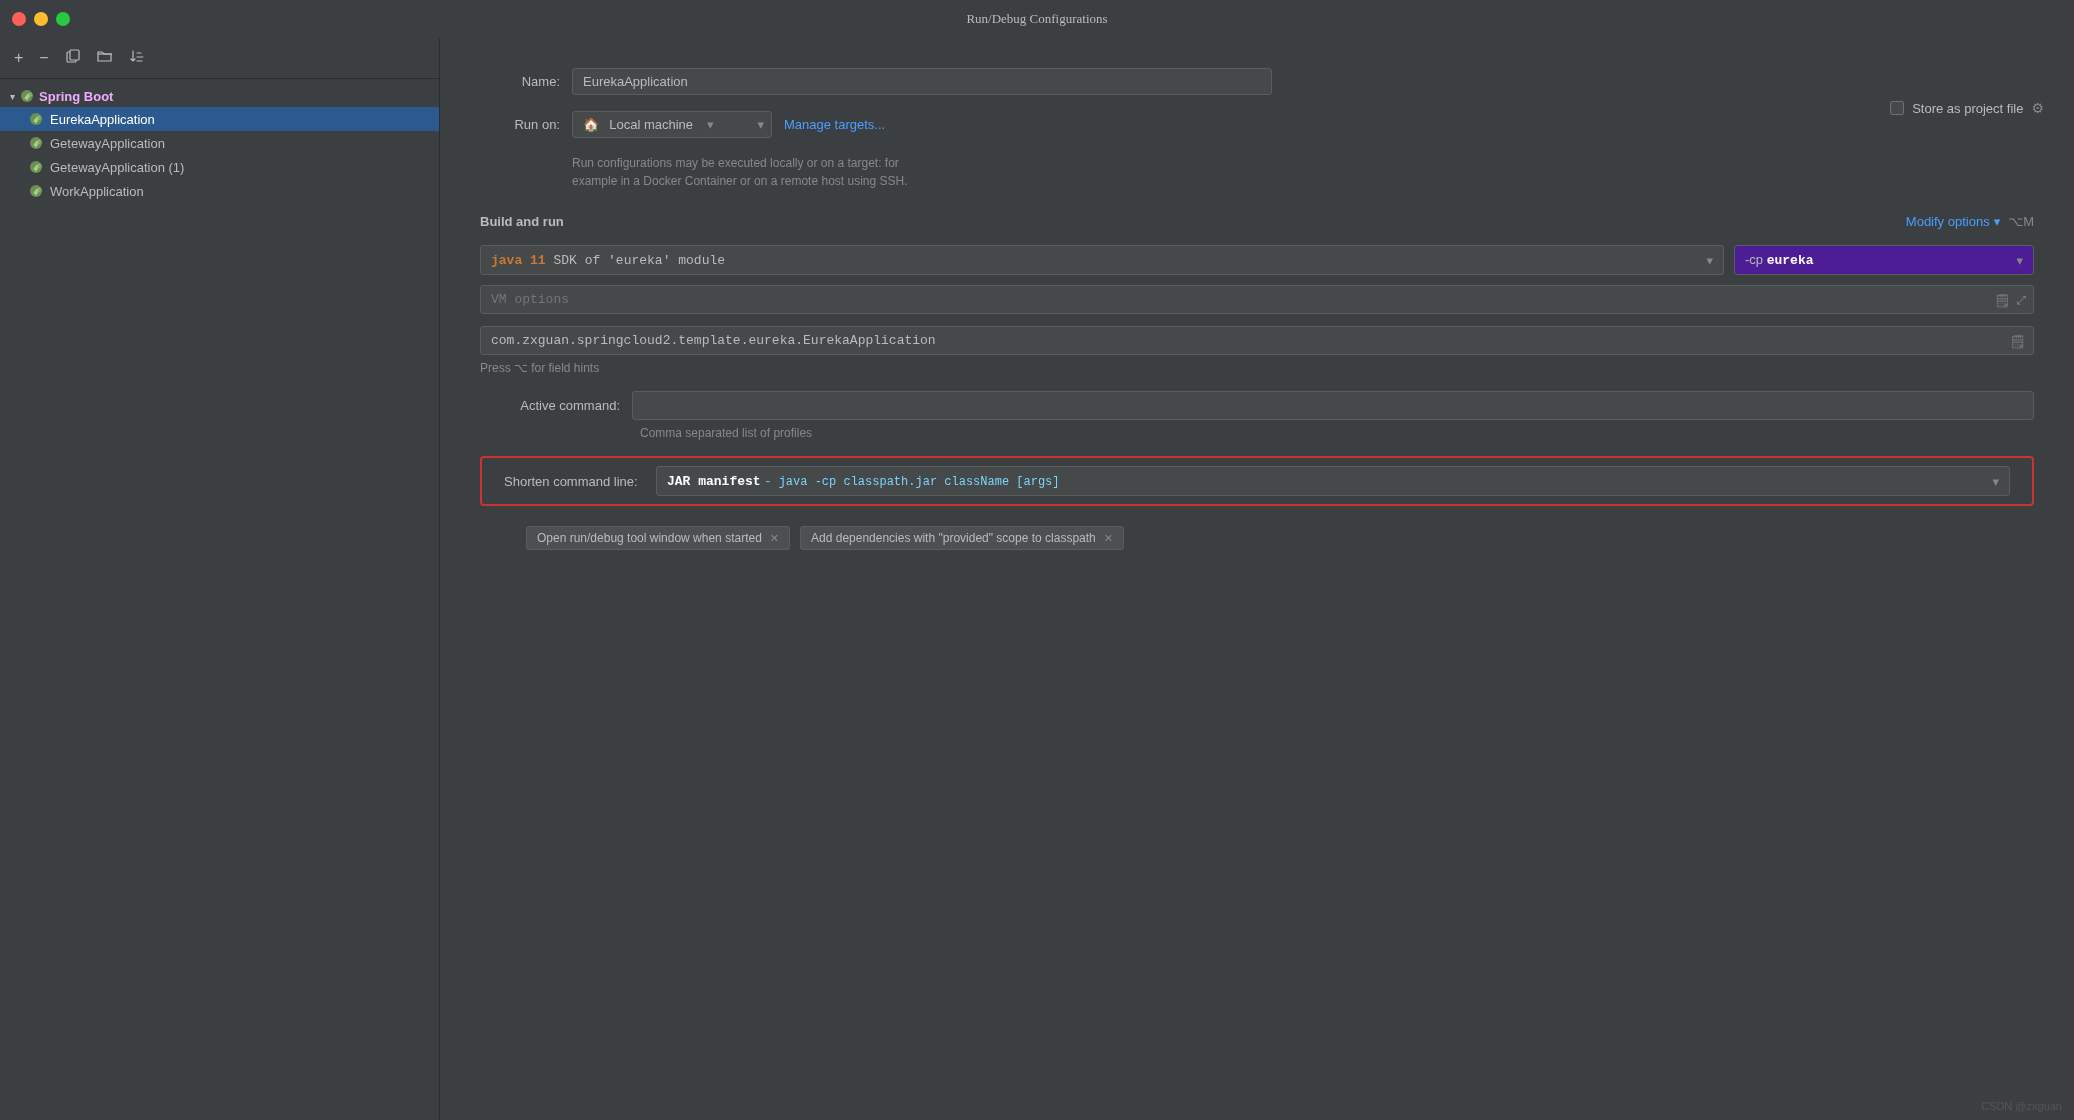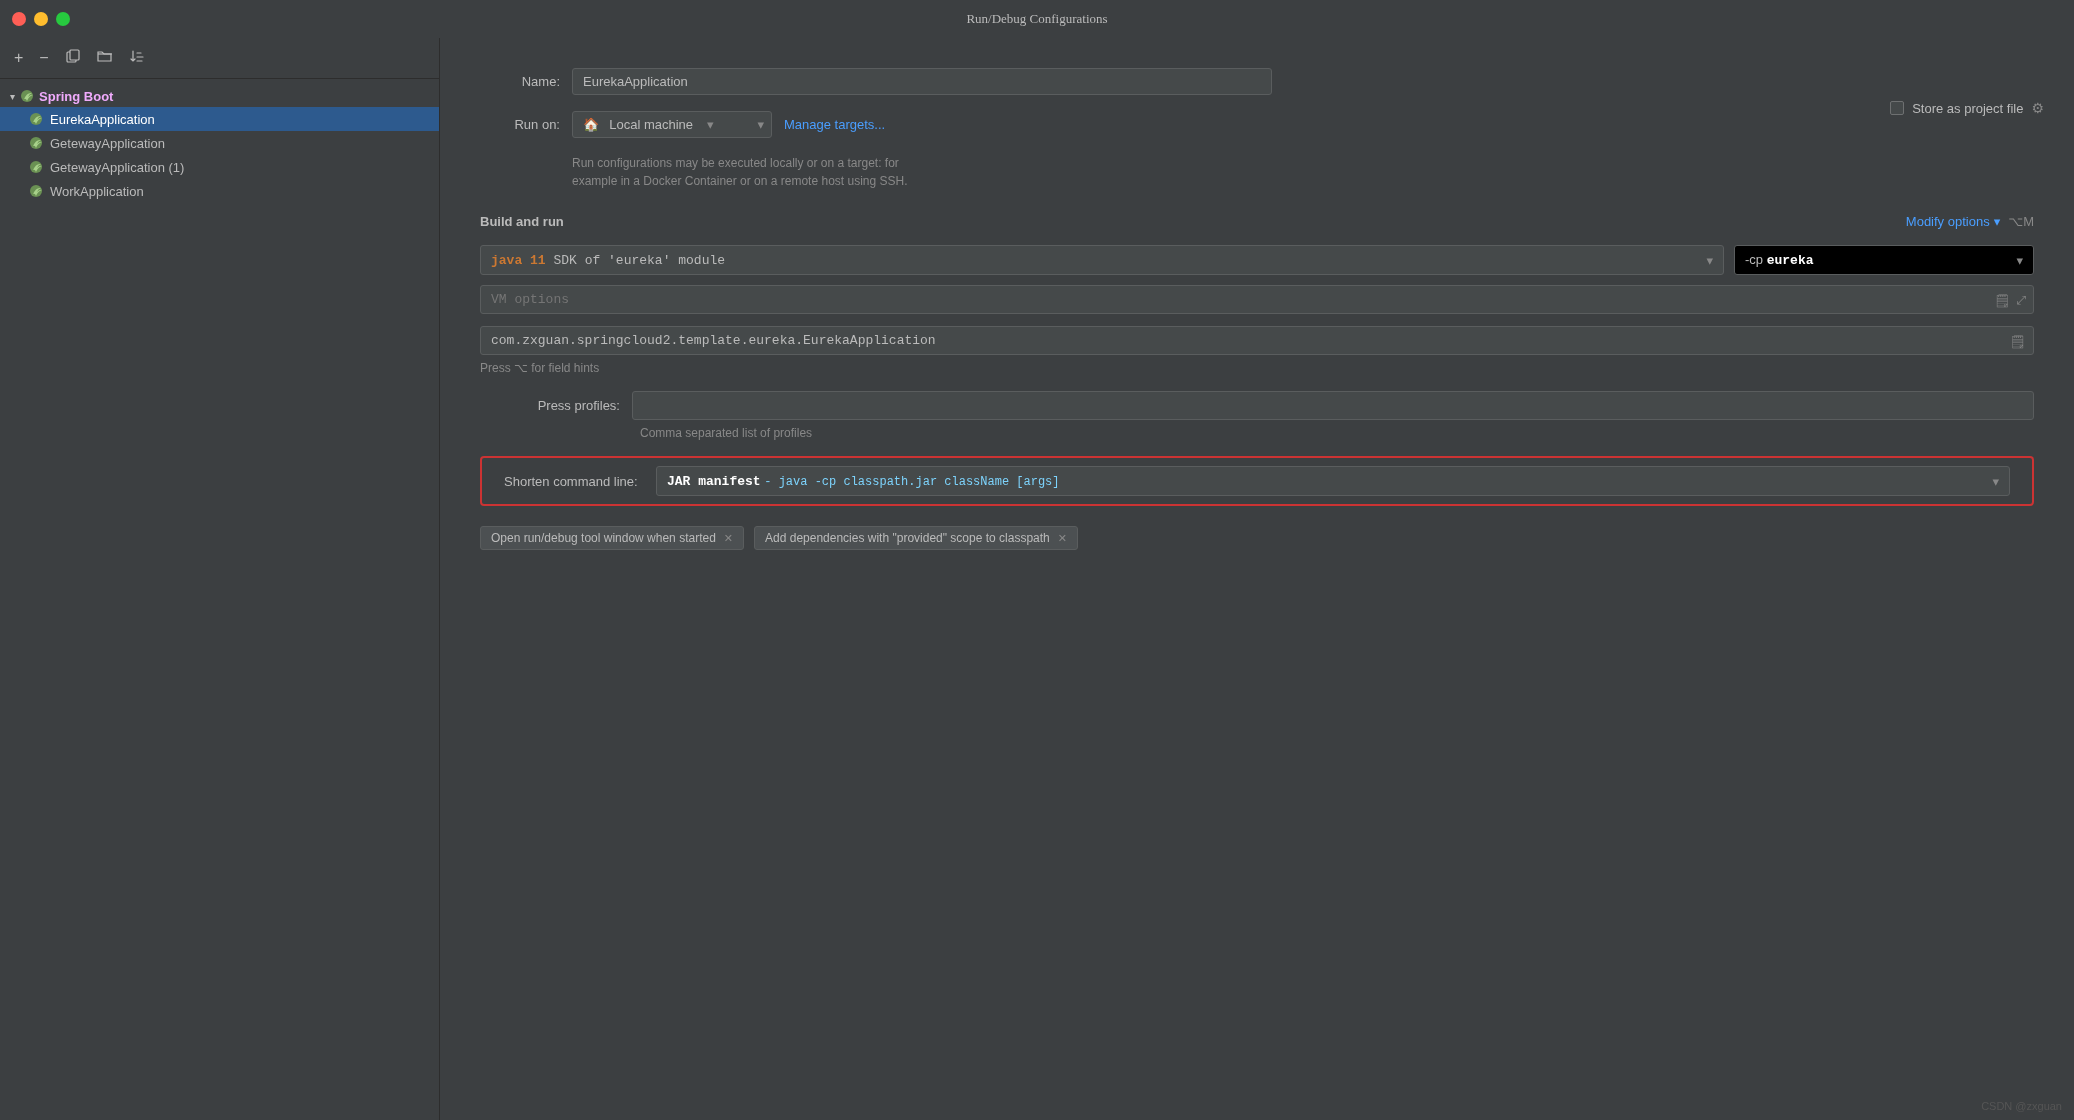--- a/index.html
+++ b/index.html
@@ -255,21 +255,21 @@
       cursor: pointer;
     }
     .sdk-text {
       font-family: 'Courier New', monospace;
       font-size: 13px;
     }
     .sdk-text .keyword { color: #cc7832; font-weight: bold; }
     .sdk-text .normal { color: #bbbbbb; }
     .cp-dropdown {
       min-width: 300px;
-      background: #000000;
+      background: #4c1d95;
       border: 1px solid #5a5d5e;
       color: #bbbbbb;
       padding: 6px 10px;
       border-radius: 3px;
       font-size: 13px;
       display: flex;
       align-items: center;
       justify-content: space-between;
       cursor: pointer;
     }
@@ -385,20 +385,21 @@
       cursor: pointer;
     }
     .shorten-text .bold { color: #ffffff; font-weight: bold; font-family: 'Courier New', monospace; }
     .shorten-text .normal { color: #888; font-size: 12px; }
 
     
     .tags-row {
       display: flex;
       gap: 10px;
       align-items: center;
+      margin-left: 46px;
     }
     .tag {
       background: #4c5052;
       border: 1px solid #5a5d5e;
       border-radius: 3px;
       padding: 4px 10px;
       color: #bbbbbb;
       font-size: 12px;
       display: flex;
       align-items: center;
@@ -576,21 +577,21 @@
       </div>
     </div>
 
     <div class="main-class-row">
       <input class="main-class-input" type="text" value="com.zxguan.springcloud2.template.eureka.EurekaApplication" style="">
       <span class="main-class-icon" style="cursor:pointer;">🗒</span>
     </div>
     <div class="field-hint">Press ⌥ for field hints</div>
 
     <div class="active-profiles-row">
-      <span class="form-label" style="min-width:140px;">Press profiles:</span>
+      <span class="form-label" style="min-width:140px;">Active command:</span>
       <input class="profiles-input" type="text" style="">
     </div>
     <div class="profiles-hint">Comma separated list of profiles</div>
 
     <div class="shorten-row">
       <span class="shorten-label">Shorten command line:</span>
       <div class="shorten-dropdown">
         <span class="shorten-text">
           <span class="bold">JAR manifest</span>
           <span class="normal"> </span>

